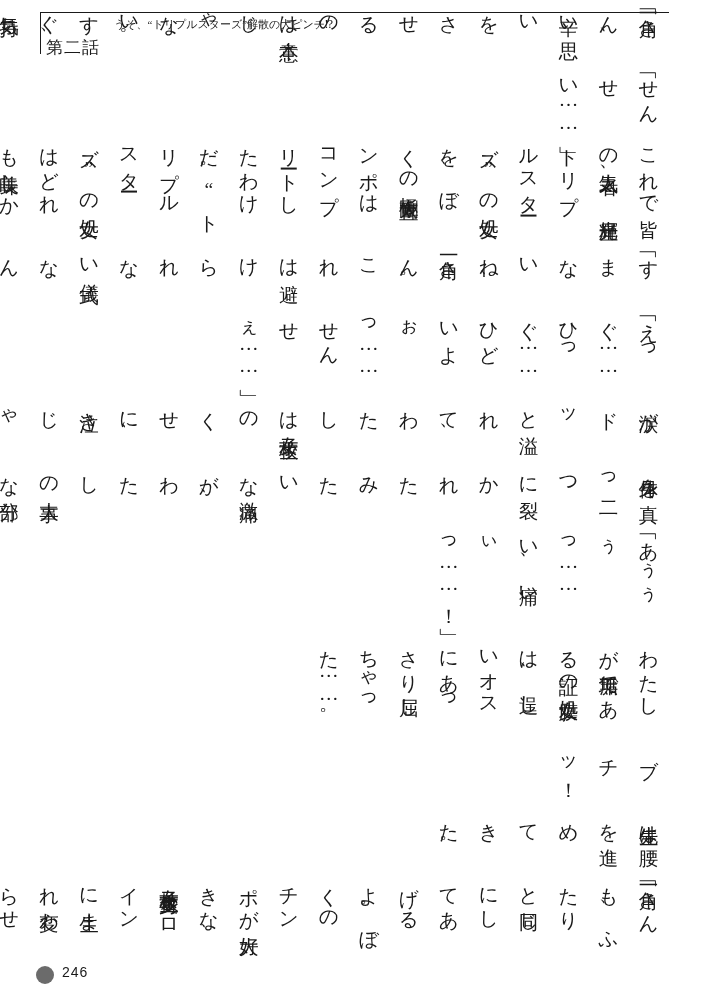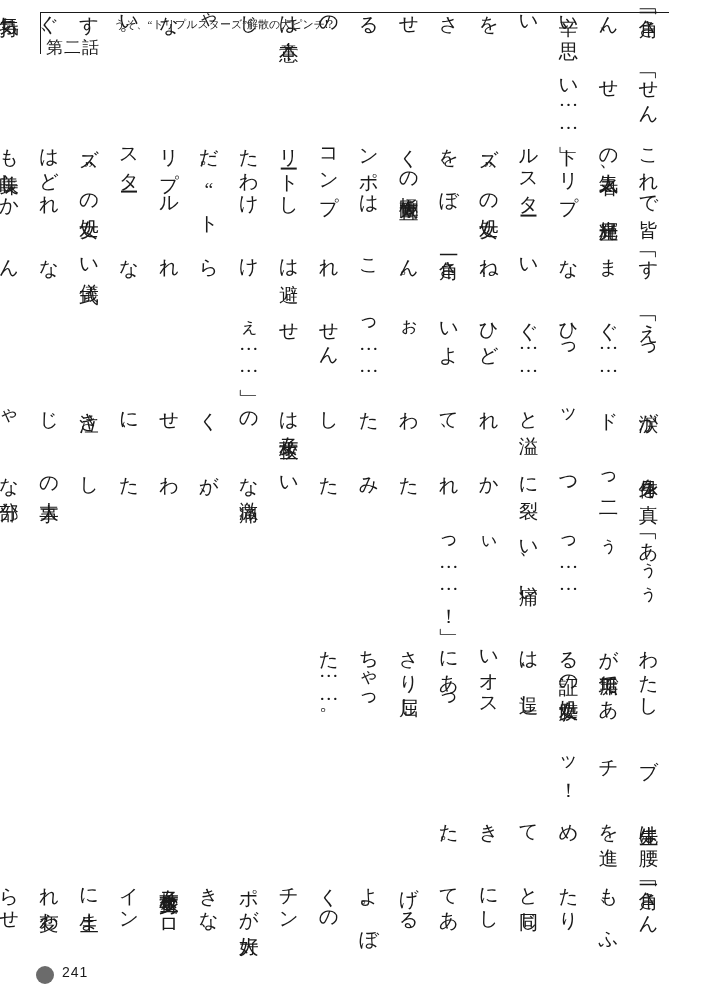--- a/index.html
+++ b/index.html
@@ -137,15 +137,15 @@
     <div class="para indent">涙がドッと溢れて、わたしは女子校生のくせに、泣きじゃくってしまう。</div>
     <div class="para indent">「えっぐ……ひっぐ……ひどいよぉっ……せんせぇ……」</div>
     <div class="para indent">「すまないね、一角さん。これは避けられない儀式なんだ。でも、正義の変身ヒロインJKの処女、ごちそうさま。</div>
     <div class="para">これで皆の人気者、“光輝星トリプルスターズ”の処女を、ぼくの極太剛直チンポはコンプリートしたわけだ。“トリプルスターズ”の処女はどれも美味しかった」</div>
     <div class="para indent">「せんせい……」</div>
     <div class="para indent">「一角さん、辛い思いをさせるのは本意じゃない。すぐ、気持ちよくしてあげるよ」</div>
 
   </div>
 
   <div class="folio-dot"></div>
-  <div class="folio">241</div>
+  <div class="folio">246</div>
 
 </div>
 
 </body></html>

